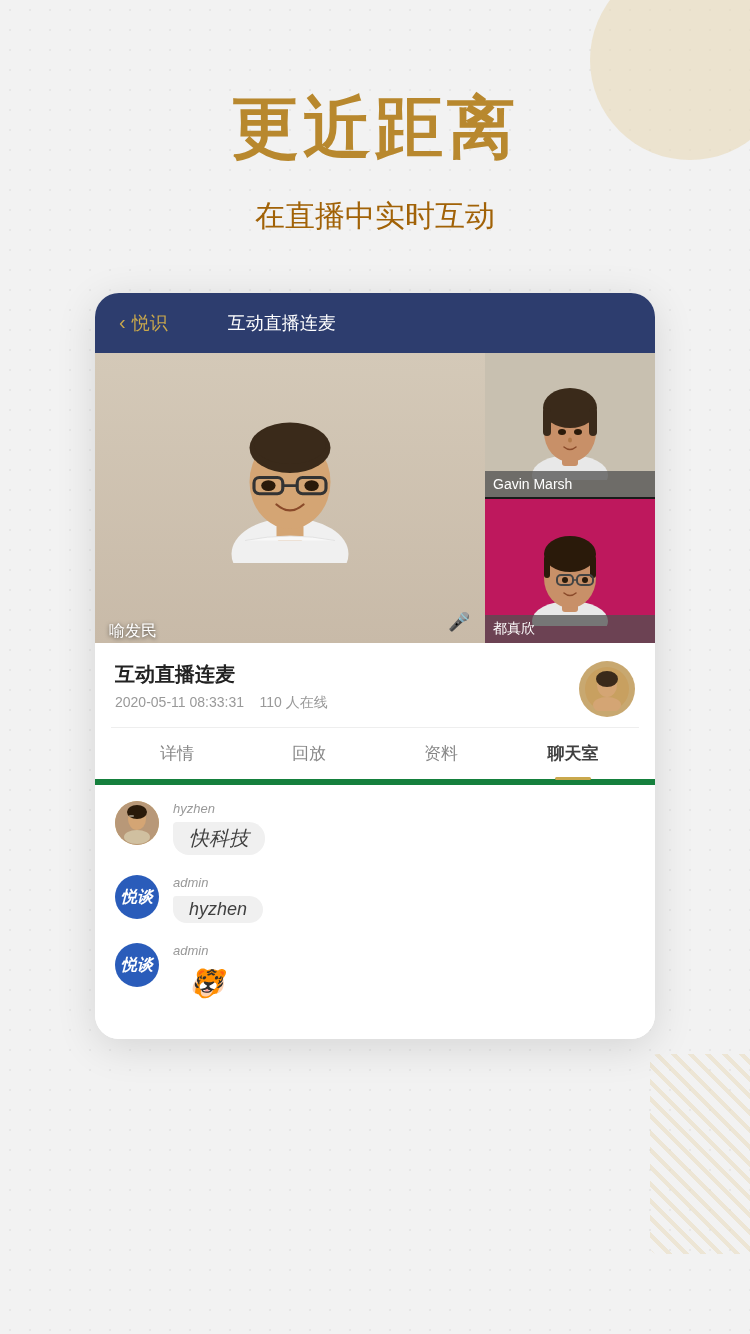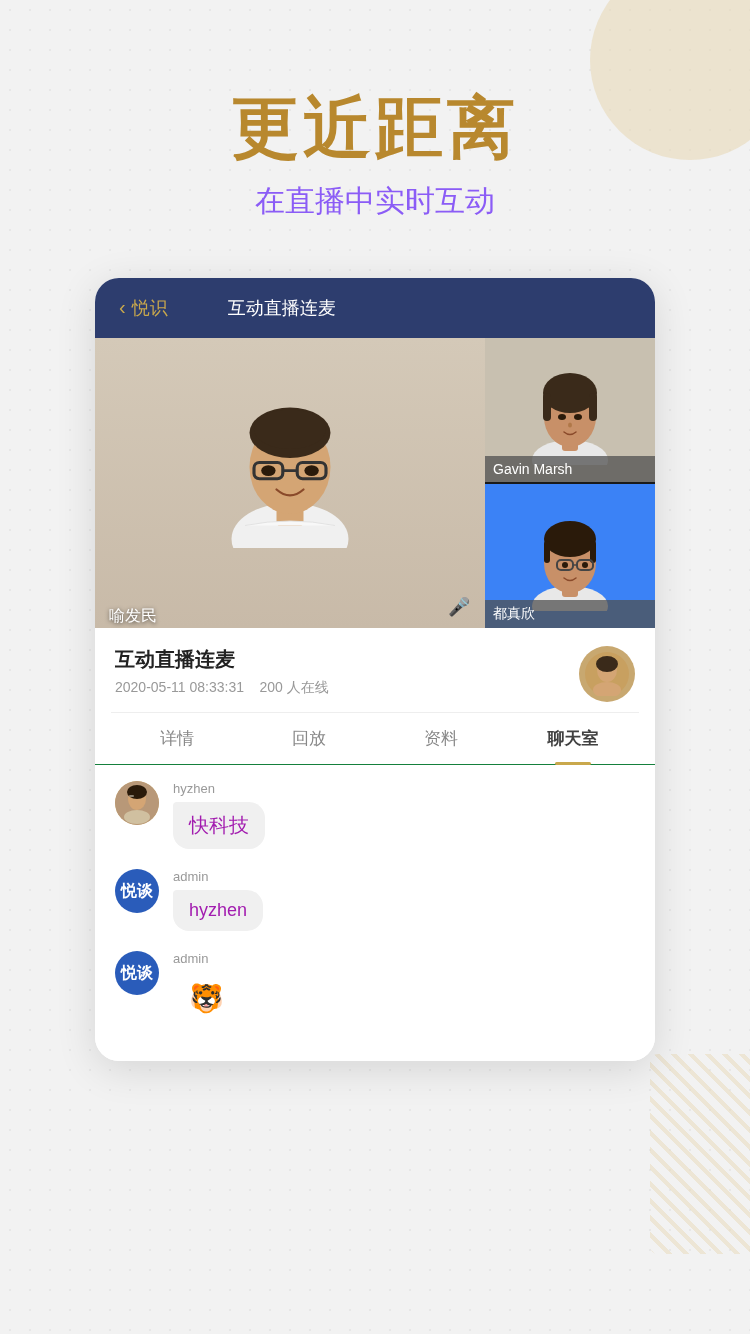--- a/index.html
+++ b/index.html
@@ -58,22 +58,22 @@
     }
     .main-title {
       font-size: 68px;
       font-weight: 700;
       color: #b8882e;
       letter-spacing: 4px;
       line-height: 1.1;
     }
     .sub-title {
       font-size: 30px;
-      color: #8b5cf6;
-      margin-top: 16px;
+      color: #a16207;
+      margin-top: 31px;
       font-weight: 400;
     }
 
     
     .phone-card {
       position: relative;
       z-index: 2;
       margin: 0 auto;
       width: 560px;
       background: #fff;
@@ -163,21 +163,21 @@
     .video-side-item {
       flex: 1;
       background: #333;
       position: relative;
       overflow: hidden;
     }
     .video-side-item.top {
       background: #c8c0b0;
     }
     .video-side-item.bottom {
-      background: #3b82f6;
+      background: #be185d;
     }
     .side-face {
       width: 100%;
       height: 100%;
       display: flex;
       align-items: center;
       justify-content: center;
     }
     .video-side-label {
       position: absolute;
@@ -216,21 +216,21 @@
       background: #c8a870;
       overflow: hidden;
       display: flex;
       align-items: center;
       justify-content: center;
     }
 
     
     .tabs-row {
       display: flex;
-      border-bottom: 1px solid #15803d;
+      border-bottom: 6px solid #15803d;
       padding: 0 16px;
     }
     .tab-item {
       flex: 1;
       text-align: center;
       padding: 14px 0;
       font-size: 17px;
       color: #888;
       position: relative;
       cursor: pointer;
@@ -248,20 +248,21 @@
       width: 36px;
       height: 3px;
       background: #c9a84c;
       border-radius: 2px;
     }
 
     
     .chat-area {
       padding: 16px 20px;
       background: #fff;
+      font-style: italic;
     }
     .chat-message {
       display: flex;
       align-items: flex-start;
       gap: 14px;
       margin-bottom: 20px;
     }
     .chat-avatar {
       width: 44px;
       height: 44px;
@@ -284,23 +285,23 @@
     }
     .chat-body {}
     .chat-username {
       font-size: 13px;
       color: #999;
       margin-bottom: 6px;
     }
     .chat-bubble {
       background: #f0f0f0;
       border-radius: 4px 16px 16px 16px;
-      padding: 10px 16px;
+      padding: 3px 16px;
       font-size: 20px;
-      color: #a21caf;
+      color: #404040;
       display: inline-block;
       font-weight: 500;
     }
     .chat-bubble.small {
       font-size: 18px;
     }
     .emoji-bubble {
       background: transparent;
       font-size: 28px;
     }
@@ -423,21 +424,21 @@
       </div>
     </div>
   </div>
 
   <div class="info-row">
     <div class="info-left">
       <div class="info-session-title">互动直播连麦</div>
       <div class="info-meta">
         <span>2020-05-11 08:33:31</span>
         &nbsp;&nbsp;
-        <span>200 人在线</span>
+        <span>110 人在线</span>
       </div>
     </div>
     <div class="info-avatar">
 
       <svg width="44" height="44" viewBox="0 0 44 44" xmlns="http://www.w3.org/2000/svg">
         <circle cx="22" cy="22" r="22" fill="#c8a060"></circle>
         <ellipse cx="22" cy="18" rx="10" ry="12" fill="#d4a574"></ellipse>
         <ellipse cx="22" cy="12" rx="11" ry="8" fill="#3a2a1a"></ellipse>
         <ellipse cx="22" cy="38" rx="14" ry="8" fill="#d4a574"></ellipse>
       </svg>

